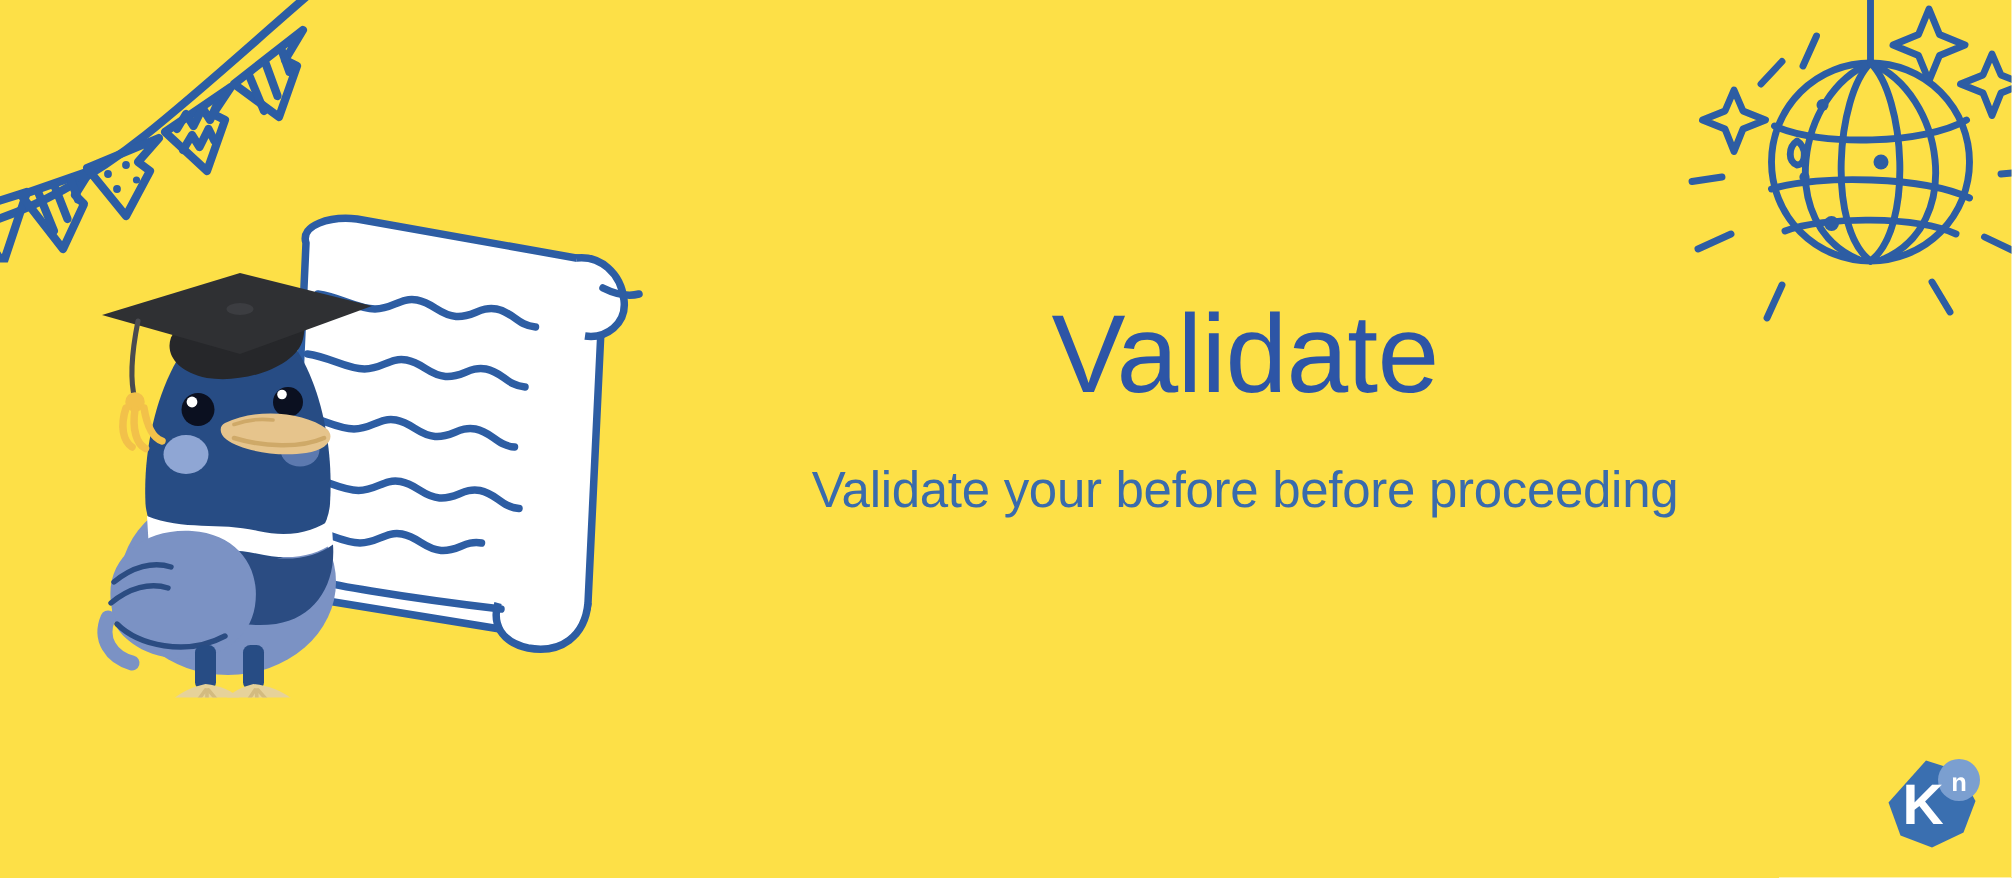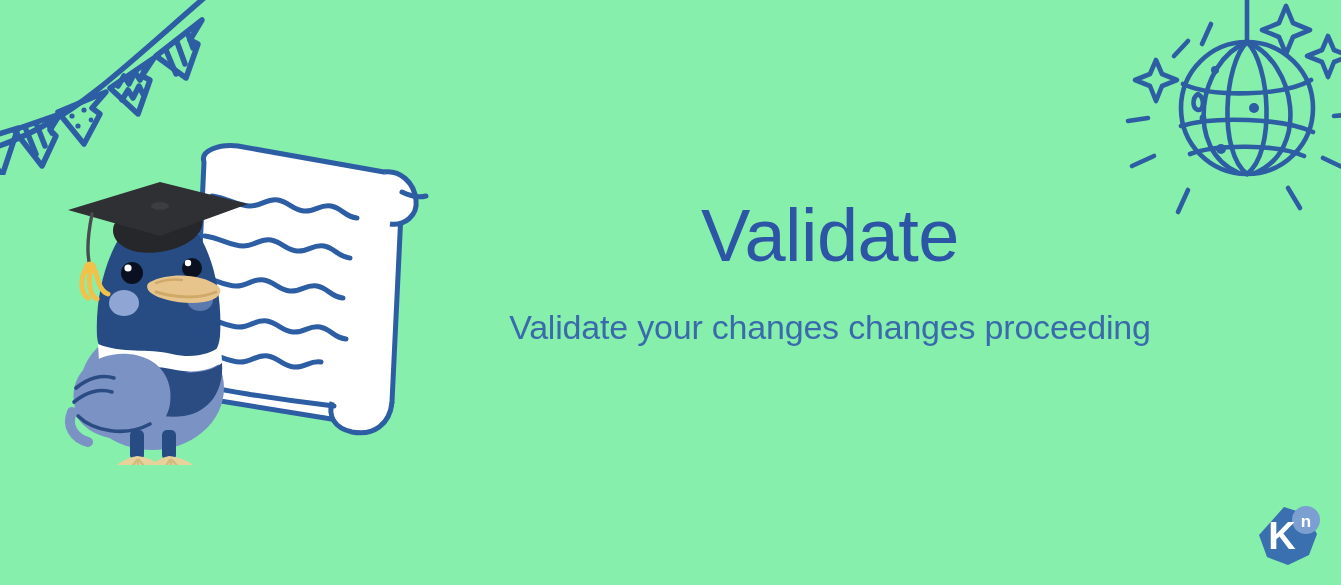--- a/index.html
+++ b/index.html
@@ -12,21 +12,21 @@
     width: 1341px; height: 585px;
     position: relative;
     overflow: hidden;
     font-family: "Liberation Sans", sans-serif;
     -webkit-font-smoothing: antialiased;
   }
 
   .stage {
     position: absolute;
     inset: 0;
-    background: #86efac;
+    background: #fde047;
   }
 
   
   .deco-bunting {
     position: absolute;
     left: -8px; top: -10px;
     width: 232px; height: 185px;
     pointer-events: none;
   }
   .deco-disco {
@@ -245,21 +245,21 @@
         <circle cx="38" cy="128" r="6.5" fill="#F2C14A"></circle>
         <path d="M32 132 C 28 144, 30 154, 36 158" fill="none" stroke="#F2C14A" stroke-width="5" stroke-linecap="round"></path>
         <path d="M38 133 C 36 146, 39 156, 45 159" fill="none" stroke="#F2C14A" stroke-width="5" stroke-linecap="round"></path>
         <path d="M44 132 C 46 144, 50 152, 56 154" fill="none" stroke="#F2C14A" stroke-width="5" stroke-linecap="round"></path>
       </g>
     </svg>
   </div>
 
   <div class="copy">
     <h1 class="page-title">Validate</h1>
-    <p class="page-subtitle">Validate your changes changes proceeding</p>
+    <p class="page-subtitle">Validate your before before proceeding</p>
   </div>
 
   <div class="brand-logo">
     <svg viewBox="0 0 72 72" width="72" height="72" xmlns="http://www.w3.org/2000/svg">
 
       <polygon points="31,6 53,13 64,33 56,54 35,64 14,56 6,34" fill="#3A6FB0"></polygon>
 
       <circle cx="53" cy="19" r="14" fill="#7B9FD0"></circle>
       <text x="29" y="48" font-family="Liberation Sans, sans-serif" font-size="38" font-weight="700" fill="#FFFFFF" text-anchor="middle">K</text>
       <text x="53" y="26" font-family="Liberation Sans, sans-serif" font-size="17" font-weight="700" fill="#FFFFFF" text-anchor="middle">n</text>

